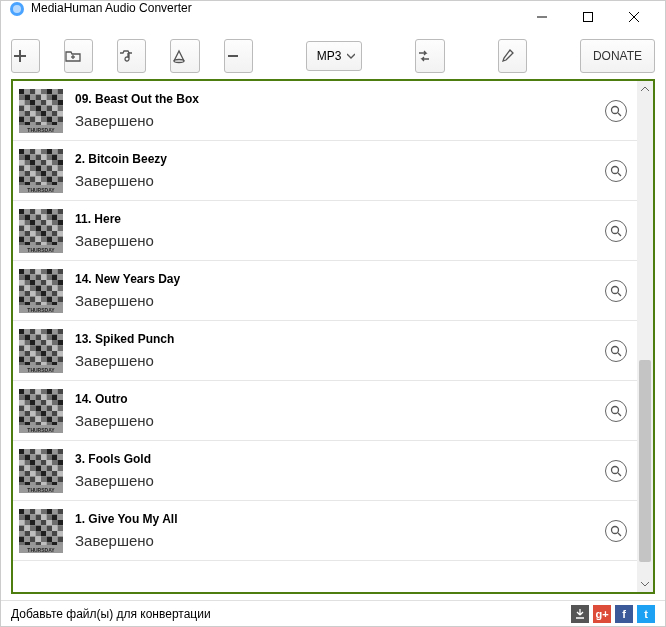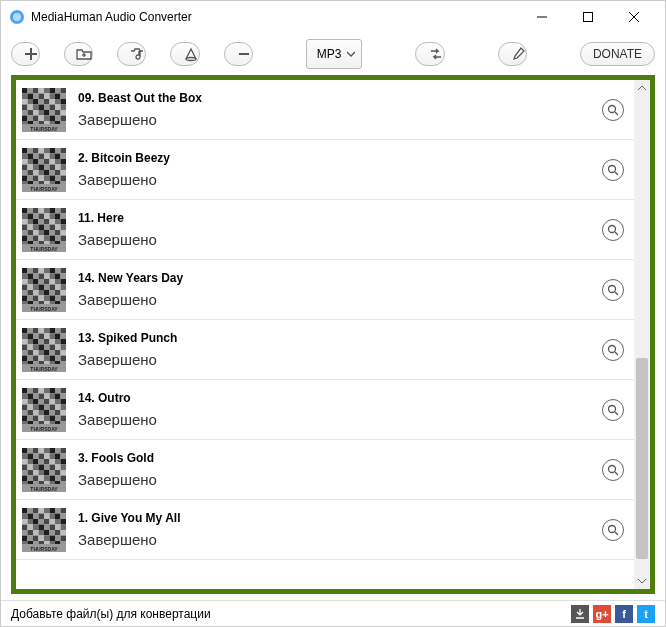--- a/index.html
+++ b/index.html
@@ -1,31 +1,31 @@
 <!DOCTYPE html>
 <html><head>
 <meta charset="utf-8">
 <style>
 * { box-sizing: border-box; margin: 0; padding: 0; }
 body { font-family: "Segoe UI", Arial, sans-serif; background: #fff; width: 666px; height: 627px; overflow: hidden; }
 .window { width: 666px; height: 627px; border: 1px solid #ccc; display: flex; flex-direction: column; background: #fff; }
-.titlebar { display: flex; align-items: center; height: 32px; padding: 0 8px; }
+.titlebar { display: flex; align-items: flex-start; height: 32px; padding: 0 8px; }
 .titlebar .app-icon { width: 16px; height: 16px; margin-right: 6px; }
 .titlebar .title { font-size: 12px; color: #000; flex: 1; }
 .titlebar .win-controls { display: flex; }
 .titlebar .win-btn { width: 46px; height: 32px; display: flex; align-items: center; justify-content: center; cursor: default; }
 .titlebar .win-btn svg { width: 10px; height: 10px; }
 .toolbar { display: flex; align-items: center; padding: 6px 10px; gap: 24px; }
-.tb-btn { width: 34px; height: 24px; border: 1px solid #bbb; border-radius: 13px; background: linear-gradient(#fdfdfd, #f2f2f2); display: flex; align-items: center; justify-content: flex-end; cursor: pointer; }
+.tb-btn { width: 34px; height: 34px; border: 1px solid #bbb; border-radius: 3px; background: linear-gradient(#fdfdfd, #f2f2f2); display: flex; align-items: center; justify-content: flex-start; cursor: pointer; }
 .tb-btn svg { width: 16px; height: 16px; }
 .tb-btn.wide { width: auto; padding: 0 12px; font-size: 12px; color: #333; }
 .fmt-select { height: 30px; border: 1px solid #bbb; border-radius: 3px; background: linear-gradient(#fdfdfd, #f2f2f2); display: flex; align-items: center; padding: 0 6px 0 10px; font-size: 12px; cursor: pointer; gap: 6px; }
 .fmt-select .chev { width: 8px; height: 8px; }
 .spacer-sm { width: 6px; }
-.list-wrap { flex: 1; margin: 0 10px 6px 10px; border: 5px solid #4d7c0f; position: relative; overflow: hidden; }
+.list-wrap { flex: 1; margin: 0 10px 6px 10px; border: 2px solid #4d7c0f; position: relative; overflow: hidden; }
 .list { position: absolute; top: 0; left: 0; right: 16px; bottom: 0; overflow: hidden; }
 .item { display: flex; align-items: center; border-bottom: 1px solid #e6e6e6; padding: 6px 10px 6px 6px; height: 60px; }
 .album { width: 44px; height: 44px; margin-right: 12px; flex-shrink: 0; }
 .album svg { width: 44px; height: 44px; }
 .meta { flex: 1; display: flex; flex-direction: column; gap: 6px; }
 .meta .tit { font-size: 12px; font-weight: bold; color: #000; }
 .meta .stat { font-size: 15px; color: #333; }
 .action { width: 22px; height: 22px; border: 1.5px solid #666; border-radius: 50%; display: flex; align-items: center; justify-content: center; cursor: pointer; }
 .action svg { width: 12px; height: 12px; }
 .scrollbar { position: absolute; top: 0; right: 0; width: 16px; bottom: 0; background: #f0f0f0; }

